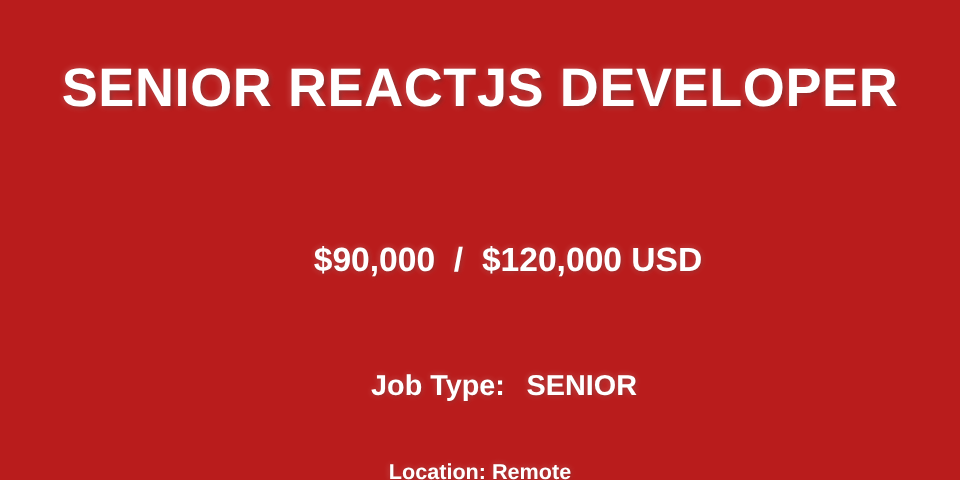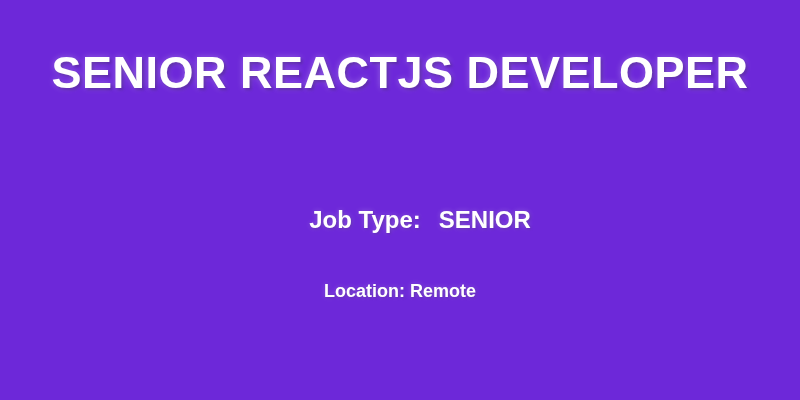--- a/index.html
+++ b/index.html
@@ -8,21 +8,21 @@
   }
   body {
     background: #ffffff;
     font-family: "Liberation Sans", sans-serif;
   }
   .card {
     position: relative;
     width: 800px;
     height: 400px;
     overflow: hidden;
-    background: #6d28d9;
+    background: #b91c1c;
     display: flex;
     flex-direction: column;
     align-items: center;
     box-sizing: border-box;
   }
   .job-title {
     position: absolute;
     top: 50px;
     left: 0;
     right: 0;
@@ -85,20 +85,23 @@
 </style>
 </head>
 <body>
 
 <div class="card">
 
   <div class="job-title">SENIOR REACTJS DEVELOPER</div>
 
   <div class="detail-block">
 
+    <div class="salary-line">
+      <span>$90,000</span><span>  </span><span class="sep">/</span><span>  </span><span>$120,000 USD</span>
+    </div>
 
     <div class="jobtype-line">
       <span>Job Type:</span><span class="gap"></span><span>SENIOR</span>
     </div>
 
     <div class="location-line">Location: Remote</div>
 
   </div>
 </div>
 

